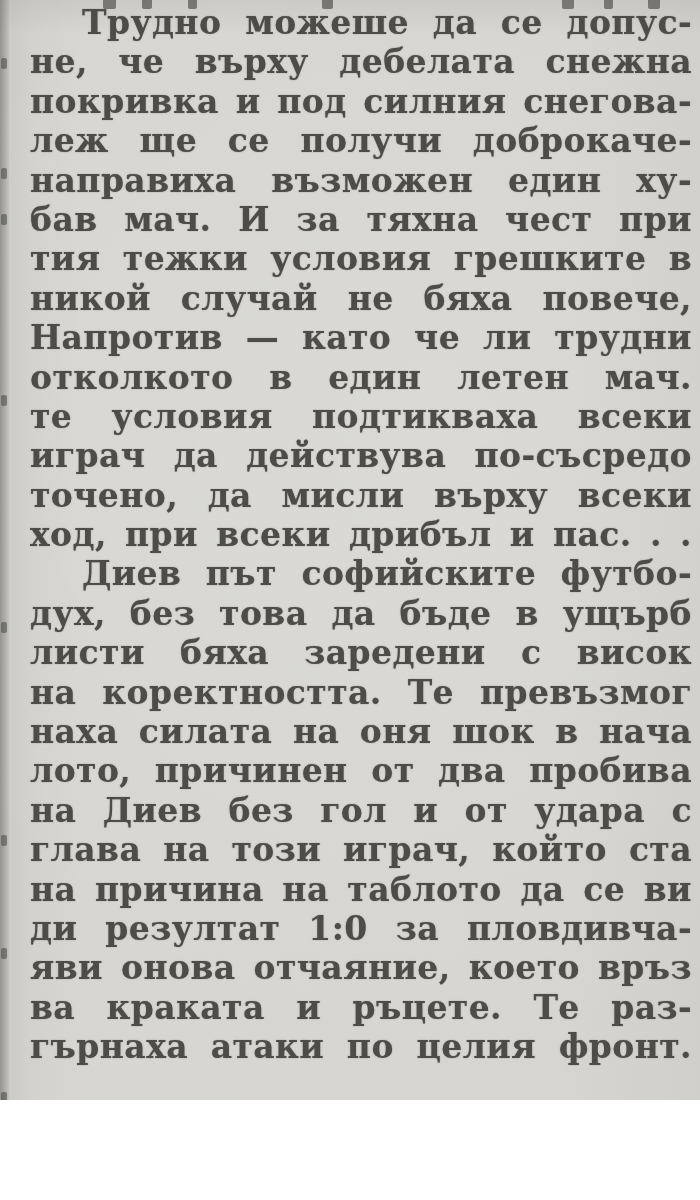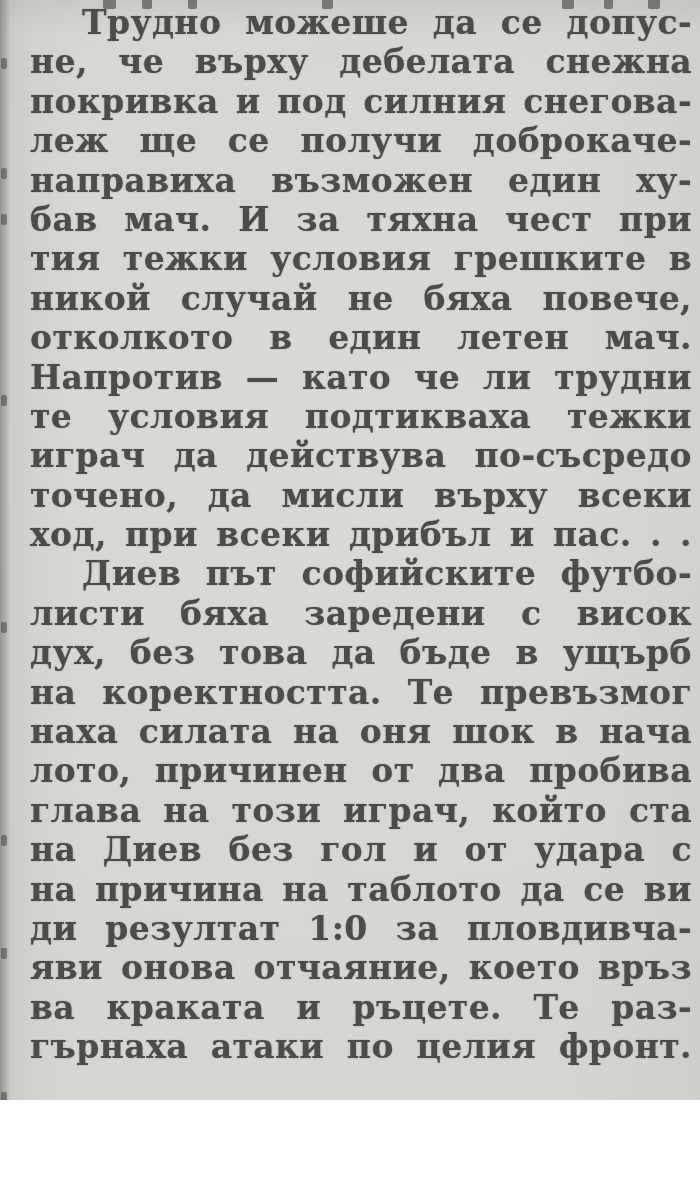--- a/index.html
+++ b/index.html
@@ -113,34 +113,34 @@
 
   <div class="column">
       <div class="line indent">Трудно можеше да се допус-</div>
       <div class="line">не, че върху дебелата снежна</div>
       <div class="line">покривка и под силния снегова-</div>
       <div class="line">леж ще се получи доброкаче-</div>
       <div class="line">направиха възможен един ху-</div>
       <div class="line">бав мач. И за тяхна чест при</div>
       <div class="line">тия тежки условия грешките в</div>
       <div class="line">никой случай не бяха повече,</div>
+      <div class="line">Напротив — като че ли трудни</div>
       <div class="line">отколкото в един летен мач.</div>
-      <div class="line">Напротив — като че ли трудни</div>
-      <div class="line">те условия подтикваха тежки</div>
+      <div class="line">те условия подтикваха всеки</div>
       <div class="line">играч да действува по-съсредо</div>
       <div class="line">точено, да мисли върху всеки</div>
       <div class="line">ход, при всеки дрибъл и пас. . .</div>
       <div class="line indent">Диев път софийските футбо-</div>
+      <div class="line">дух, без това да бъде в ущърб</div>
       <div class="line">листи бяха заредени с висок</div>
-      <div class="line">дух, без това да бъде в ущърб</div>
       <div class="line">на коректността. Те превъзмог</div>
       <div class="line">наха силата на оня шок в нача</div>
       <div class="line">лото, причинен от два пробива</div>
+      <div class="line">на Диев без гол и от удара с</div>
       <div class="line">глава на този играч, който ста</div>
-      <div class="line">на Диев без гол и от удара с</div>
       <div class="line">на причина на таблото да се ви</div>
       <div class="line">ди резултат 1:0 за пловдивча-</div>
       <div class="line">яви онова отчаяние, което връз</div>
       <div class="line">ва краката и ръцете. Те раз-</div>
       <div class="line">гърнаха атаки по целия фронт.</div>
     </div>
 
   <div class="bottom-rule">
     <span class="cap left"></span>
     <span class="cap right"></span>

